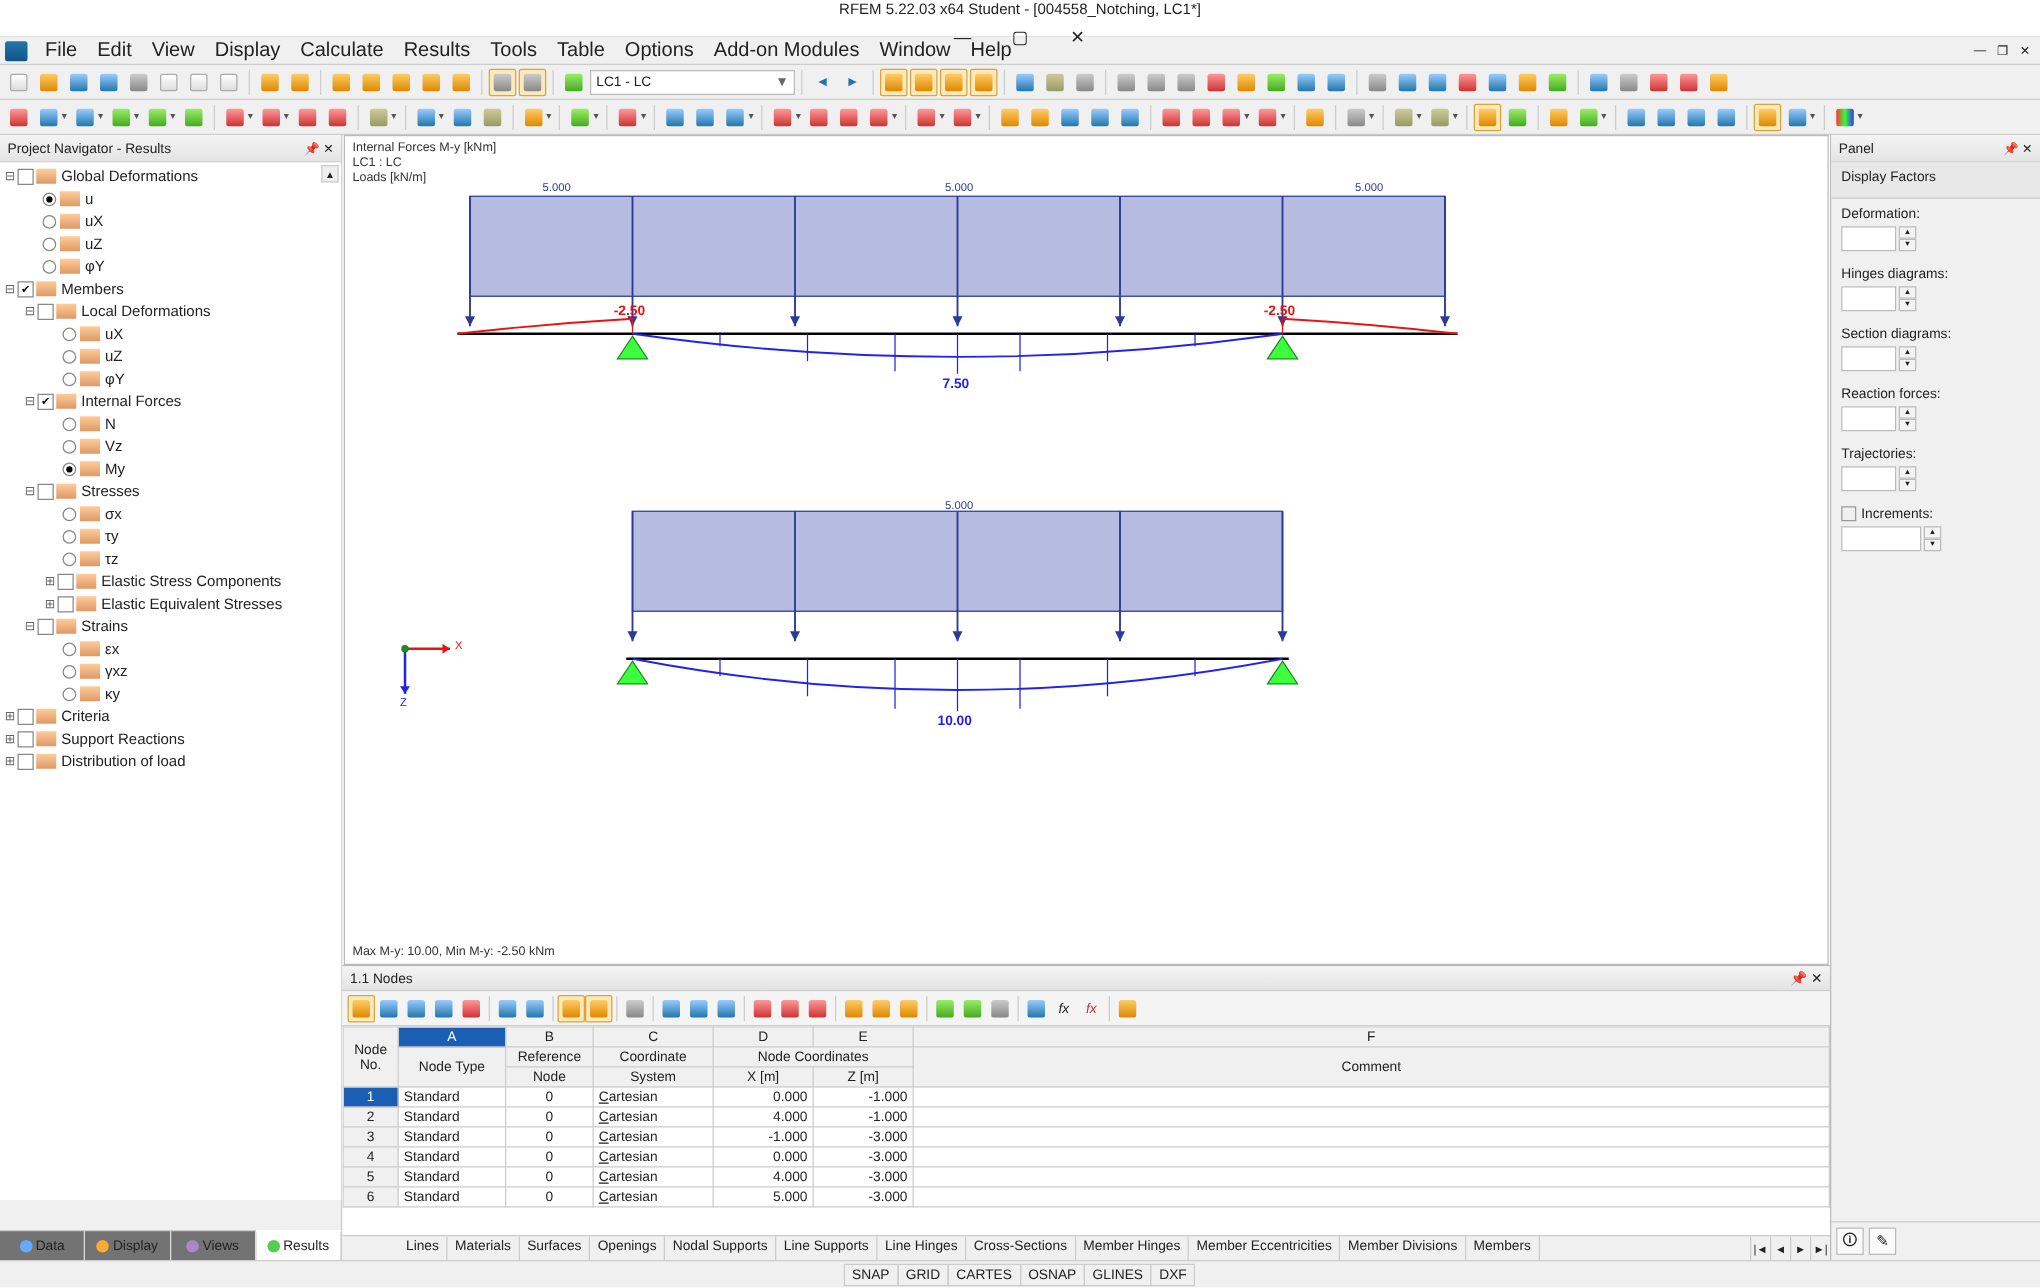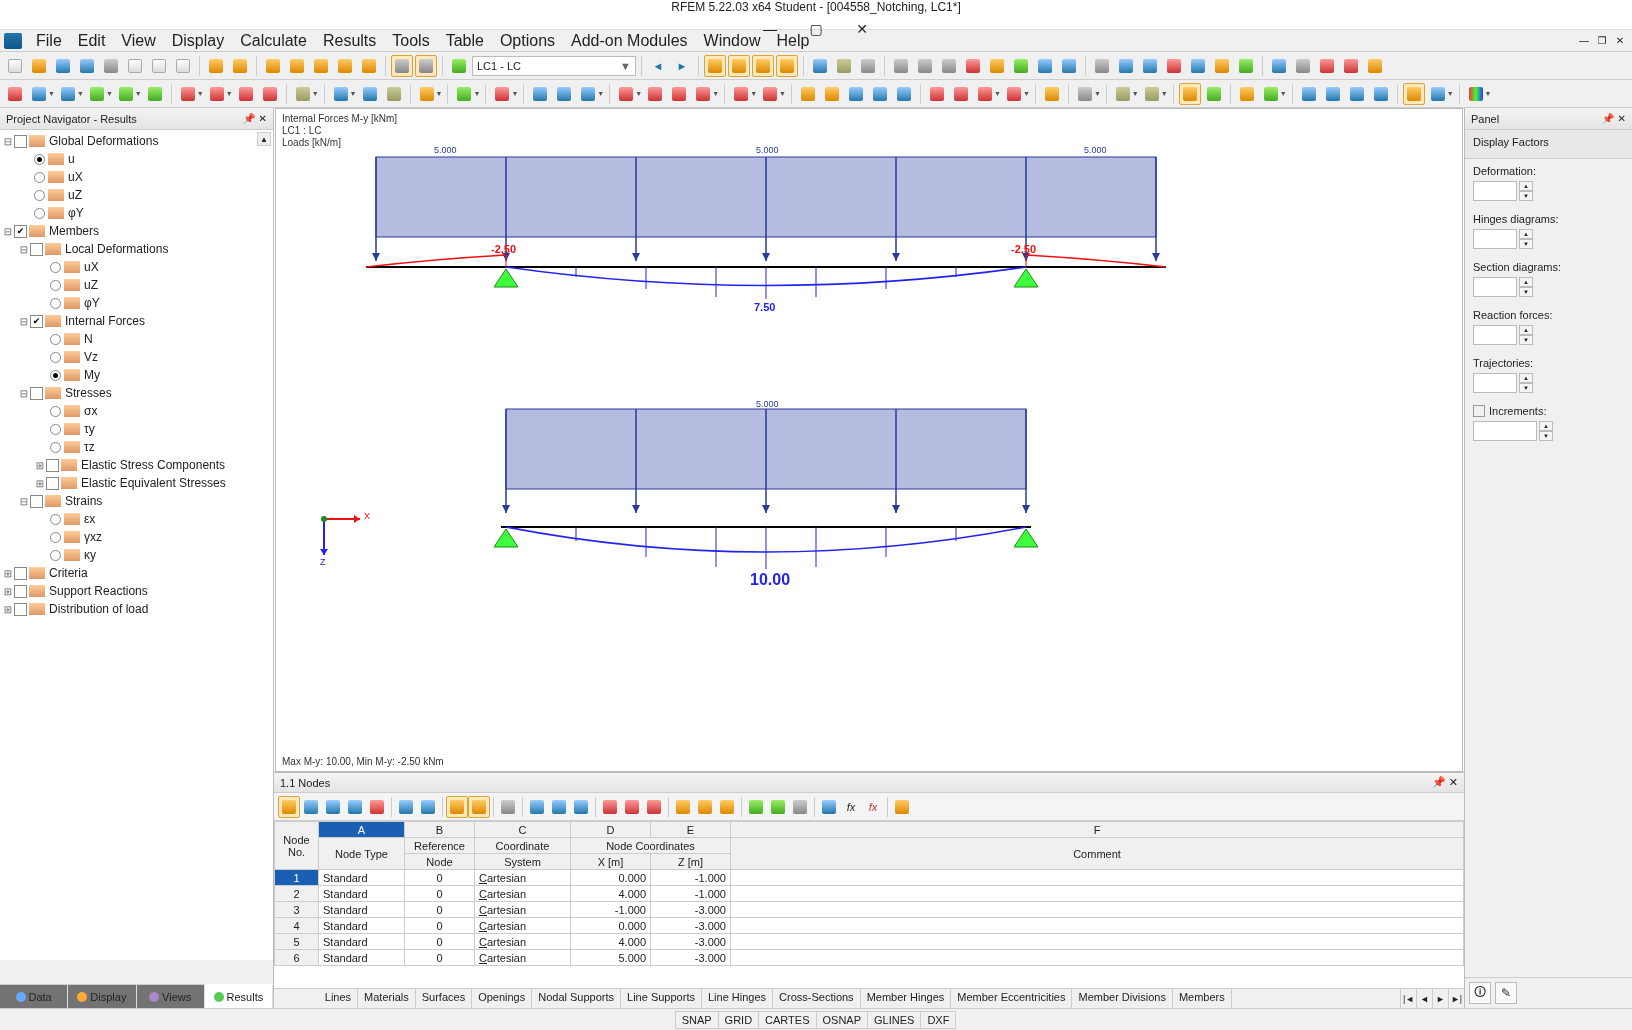--- a/index.html
+++ b/index.html
@@ -794,21 +794,21 @@
         </g>
       </svg>
 
       <div class="vp-text" style="left:158px;top:36px;color:#2a3a9a;font-size:9px">5.000</div>
       <div class="vp-text" style="left:480px;top:36px;color:#2a3a9a;font-size:9px">5.000</div>
       <div class="vp-text" style="left:808px;top:36px;color:#2a3a9a;font-size:9px">5.000</div>
       <div class="vp-text" style="left:480px;top:290px;color:#2a3a9a;font-size:9px">5.000</div>
       <div class="vp-text" style="left:215px;top:134px;color:#e11;font-weight:bold;font-size:11px">-2.50</div>
       <div class="vp-text" style="left:735px;top:134px;color:#e11;font-weight:bold;font-size:11px">-2.50</div>
       <div class="vp-text" style="left:478px;top:192px;color:#22e;font-weight:bold;font-size:11px">7.50</div>
-      <div class="vp-text" style="left:474px;top:462px;color:#22e;font-weight:bold;font-size:16px">10.00</div>
+      <div class="vp-text" style="left:474px;top:462px;color:#22e;font-weight:bold;font-size:11px">10.00</div>
       <div class="vp-text" style="left:88px;top:402px;color:#e11;font-size:9px">X</div>
       <div class="vp-text" style="left:44px;top:448px;color:#22e;font-size:9px">Z</div>
       <div class="vp-text" style="left:6px;bottom:4px">Max M-y: 10.00, Min M-y: -2.50 kNm</div>
     </div>
 
     <div class="tables-panel">
       <div class="tp-header">
         <span>1.1 Nodes</span>
         <span class="pin" style="margin-left:auto">📌 ✕</span>
       </div>

